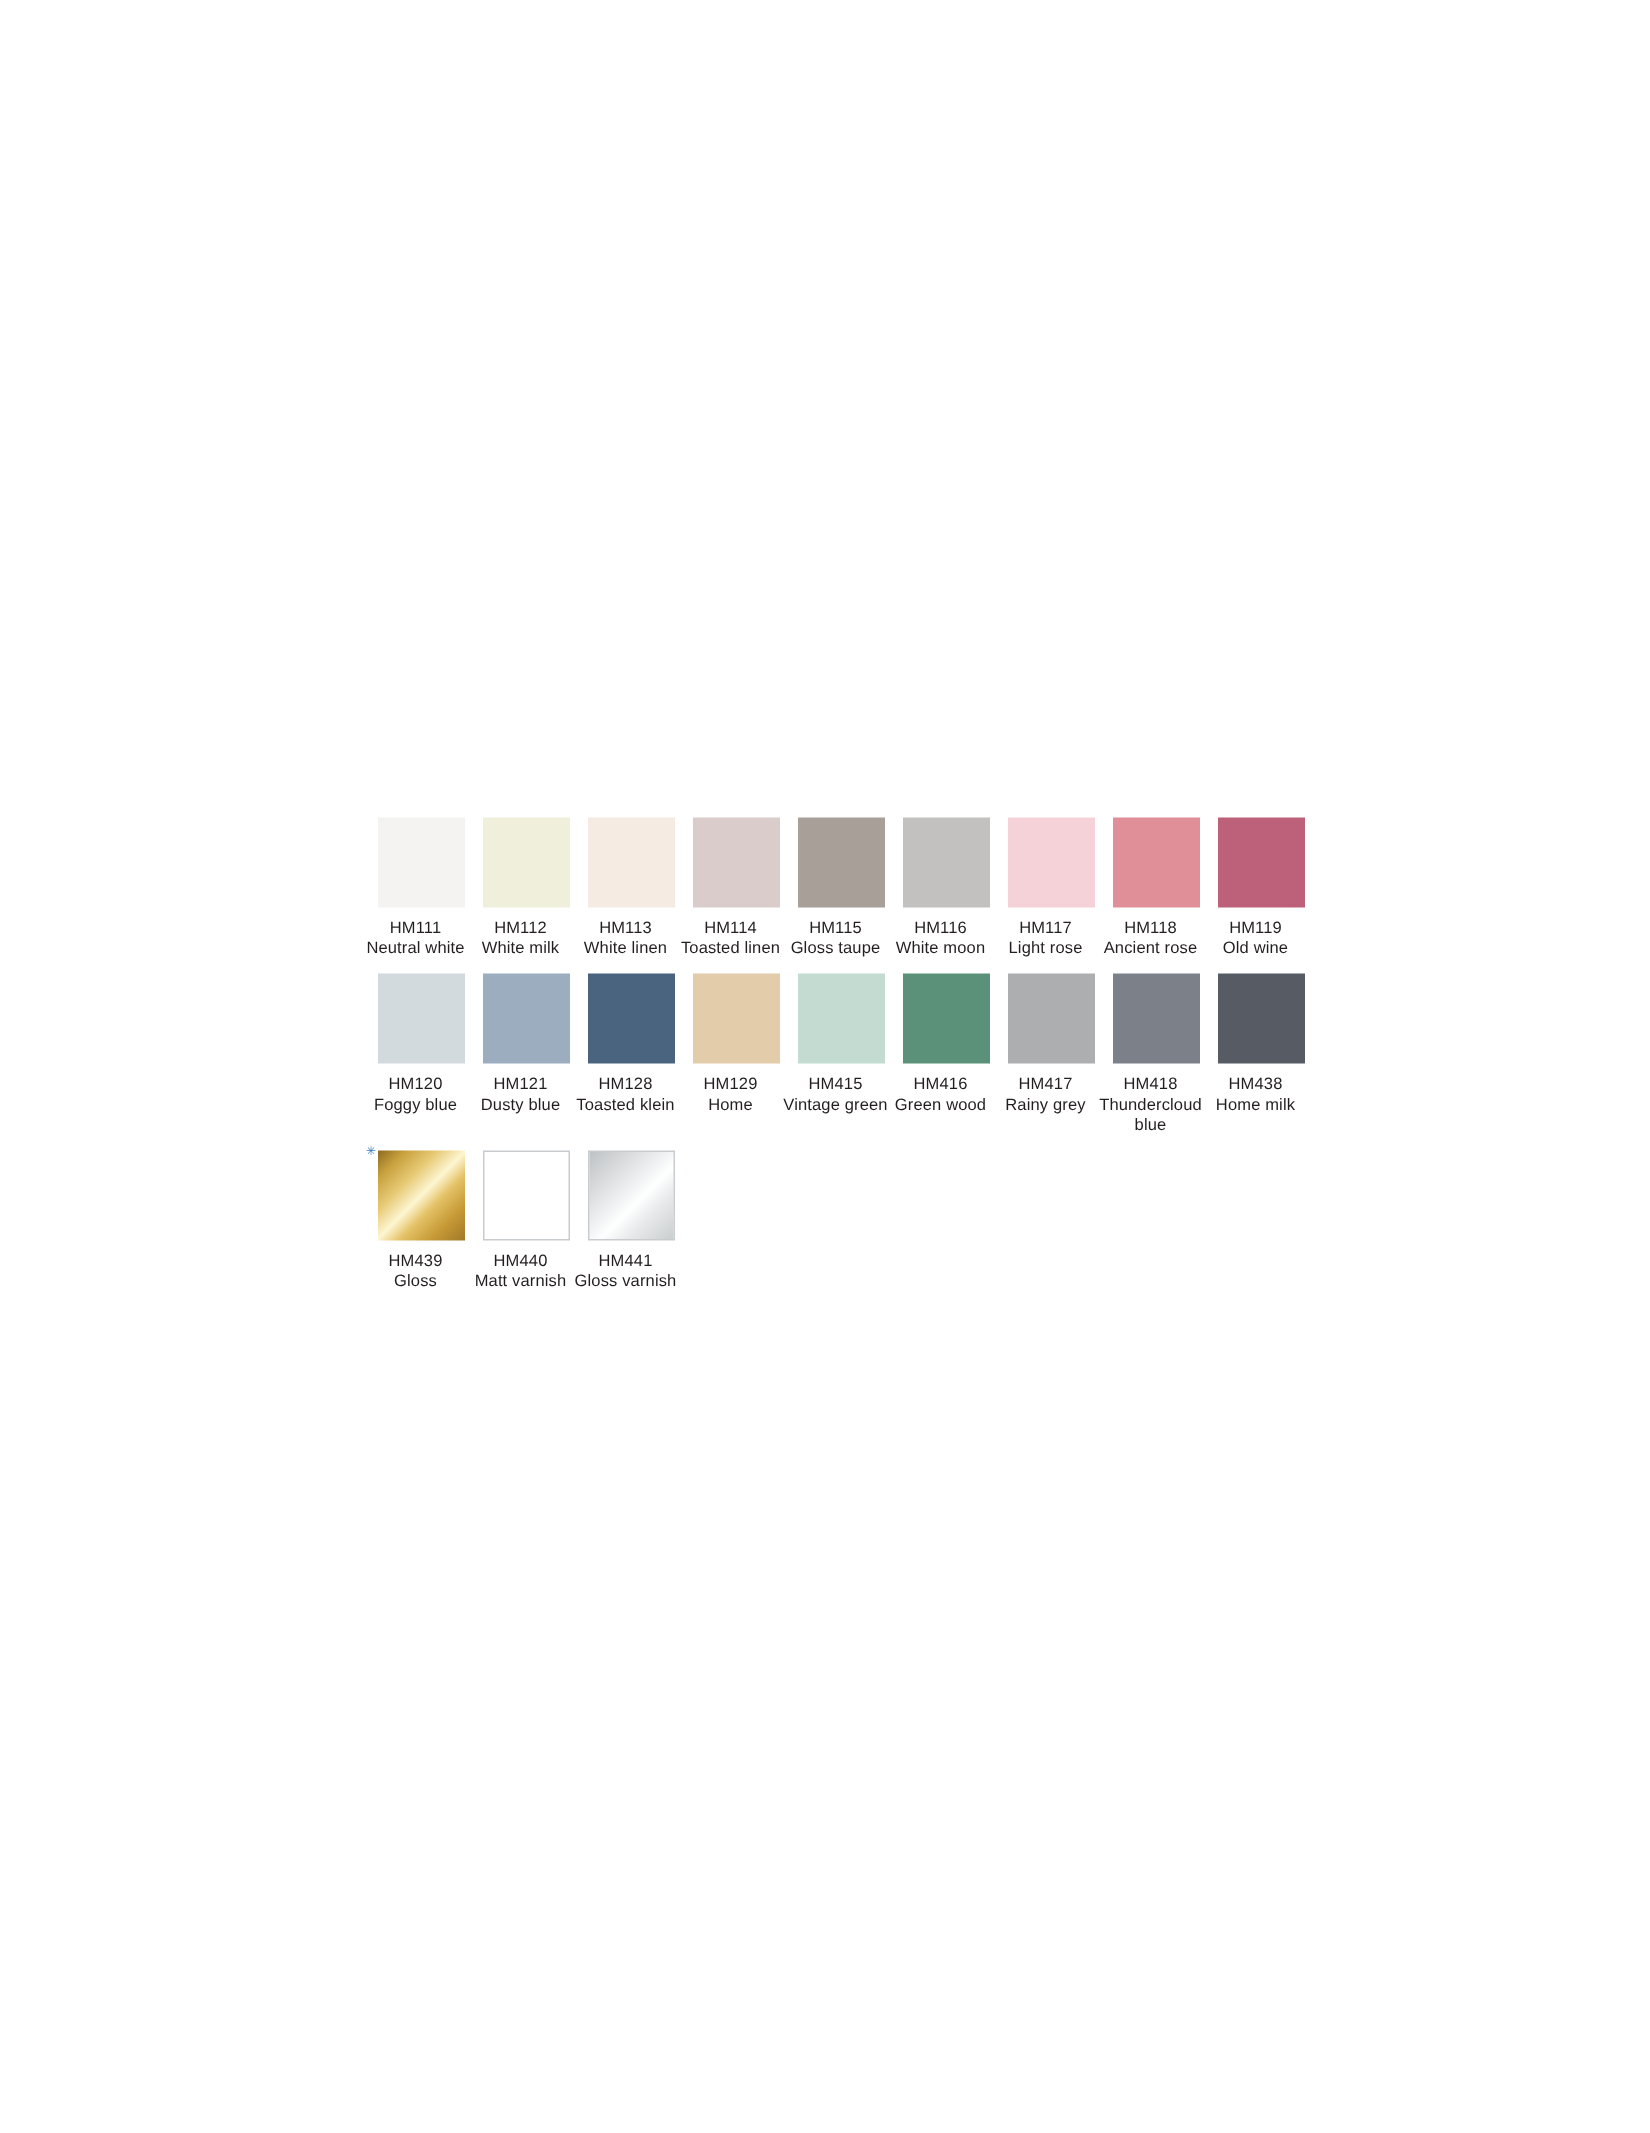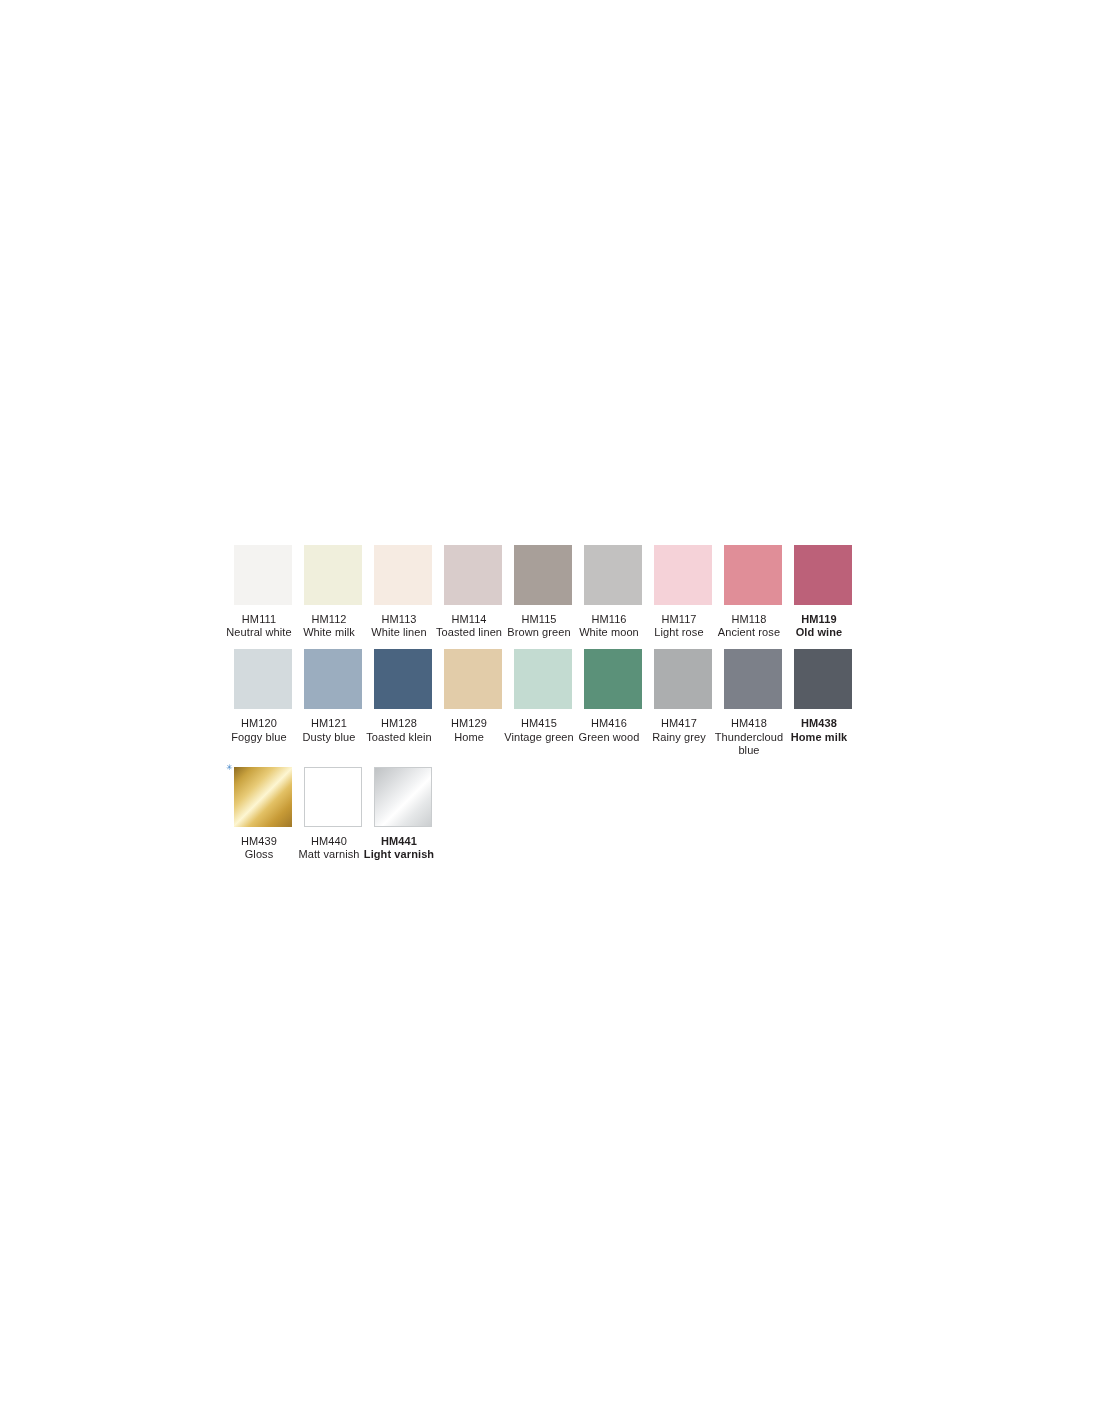--- a/index.html
+++ b/index.html
@@ -11,41 +11,41 @@
     width: 1100px;
     height: 1422px;
     background: #ffffff;
     font-family: "Liberation Sans", sans-serif;
     -webkit-font-smoothing: antialiased;
     overflow: hidden;
   }
 
   #swatch-chart {
     position: absolute;
-    left: 234px;
+    left: 252px;
     top: 545px;
     width: 630px;
   }
 
   .swatch-row {
     display: flex;
     flex-direction: row;
     align-items: flex-start;
     margin-bottom: 10px;
   }
 
   .swatch-cell {
     width: 58px;
     margin-right: 12px;
     position: relative;
     display: flex;
     flex-direction: column;
     align-items: center;
   }
-  .swatch-cell:last-child { margin-right: 4px; font-weight: bold; }
+  .swatch-cell:last-child { margin-right: 4px; }
 
   .swatch-chip {
     width: 58px;
     height: 60px;
     box-sizing: border-box;
     display: block;
   }
 
   .swatch-chip.bordered {
     border: 1px solid #c9ccce;
@@ -114,21 +114,21 @@
         <div class="swatch-chip" style="background: rgb(217, 204, 203);"></div>
         <div class="swatch-label">
           <span class="code">HM114</span>
           <span class="name">Toasted linen</span>
         </div>
       </div>
       <div class="swatch-cell">
         <div class="swatch-chip" style="background: rgb(168, 159, 153);"></div>
         <div class="swatch-label">
           <span class="code">HM115</span>
-          <span class="name">Brown green</span>
+          <span class="name">Gloss taupe</span>
         </div>
       </div>
       <div class="swatch-cell">
         <div class="swatch-chip" style="background: rgb(194, 193, 192);"></div>
         <div class="swatch-label">
           <span class="code">HM116</span>
           <span class="name">White moon</span>
         </div>
       </div>
       <div class="swatch-cell">
@@ -231,17 +231,17 @@
         <div class="swatch-chip bordered" style="background: rgb(255, 255, 255);"></div>
         <div class="swatch-label">
           <span class="code">HM440</span>
           <span class="name">Matt varnish</span>
         </div>
       </div>
       <div class="swatch-cell">
         <div class="swatch-chip bordered" style="background: linear-gradient(135deg, rgb(191, 194, 196) 0%, rgb(216, 218, 220) 24%, rgb(243, 244, 245) 48%, rgb(255, 255, 255) 57%, rgb(230, 232, 233) 74%, rgb(203, 206, 208) 100%);"></div>
         <div class="swatch-label">
           <span class="code">HM441</span>
-          <span class="name">Light varnish</span>
+          <span class="name">Gloss varnish</span>
         </div>
       </div>
     </div>
   </div>
 
 </body></html>

